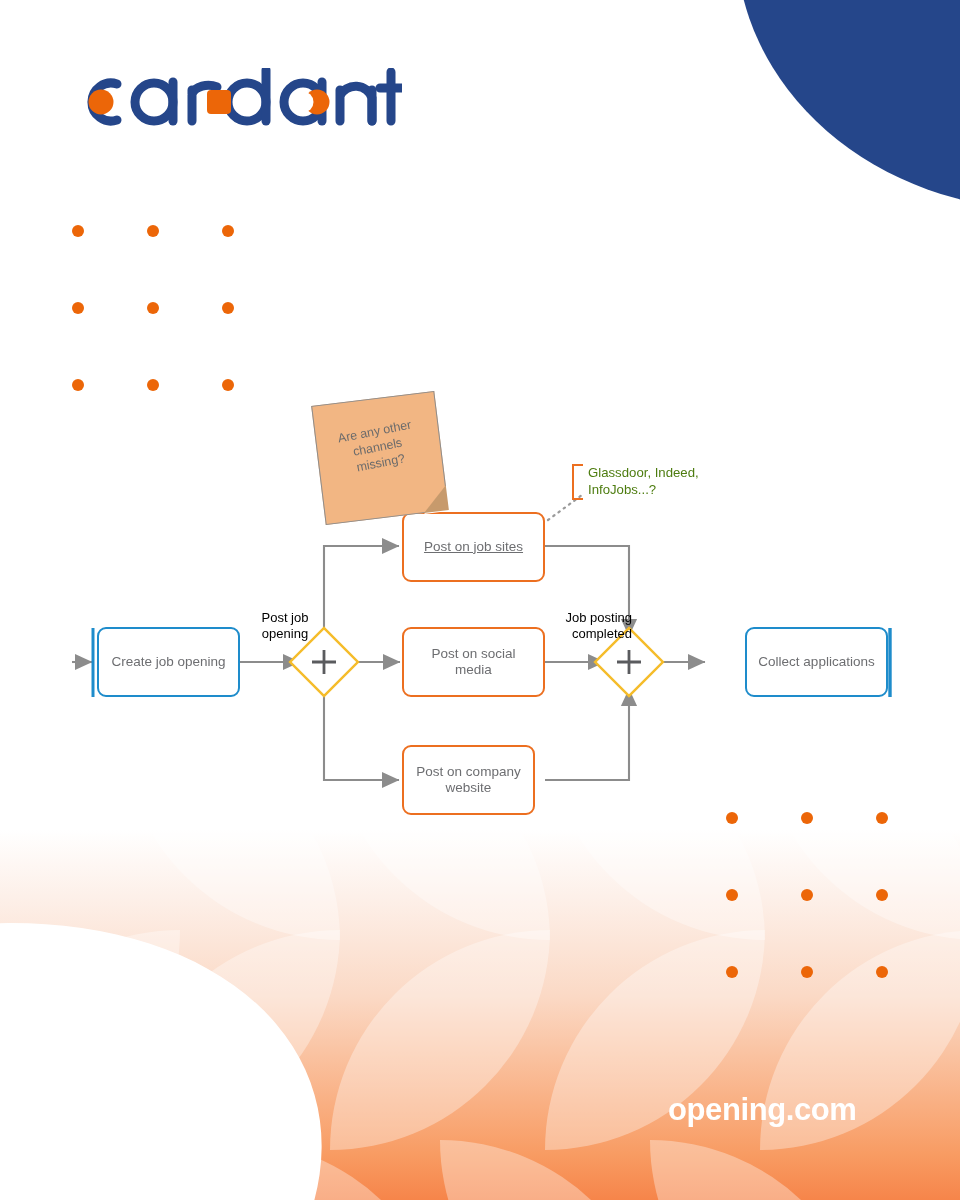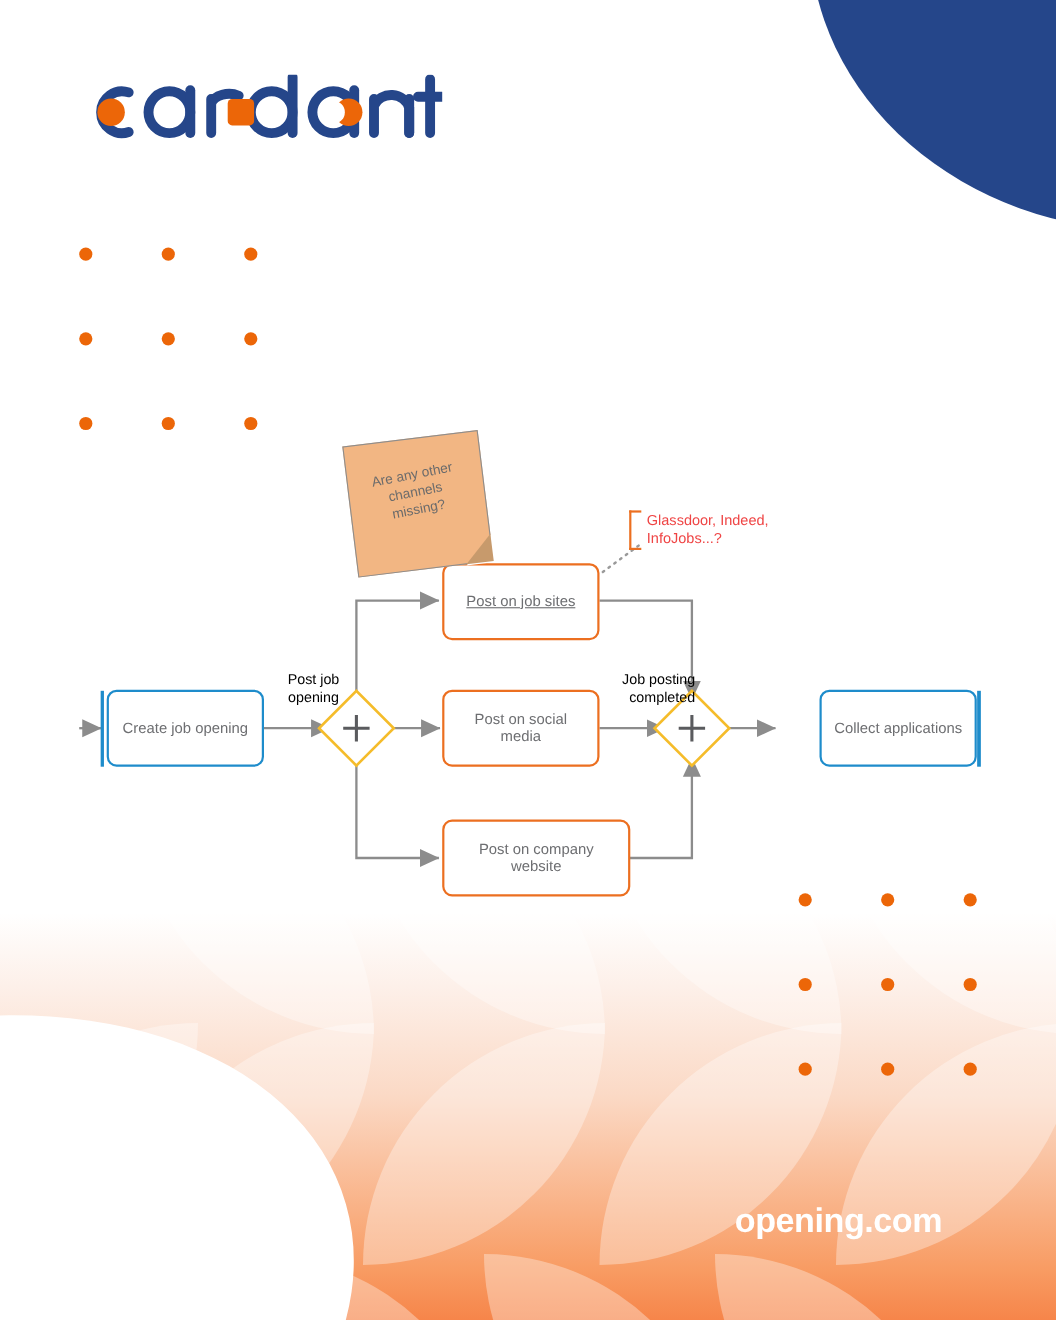--- a/index.html
+++ b/index.html
@@ -128,21 +128,21 @@
     position:absolute;left:572px;top:464px;
     display:flex;align-items:stretch;
   }
   .annotation-bracket{
     width:9px;
     border-left:2.4px solid #ec6f20;
     border-top:2.4px solid #ec6f20;
     border-bottom:2.4px solid #ec6f20;
   }
   .annotation-text{
-    color:#ef4444;
+    color:#4d7c0f;
     font-size:13.2px;
     line-height:1.28;
     padding:1px 0 1px 5px;
     white-space:pre-line;
   }
 
   
   .site{
     position:absolute;
     left:668px;top:1092px;
@@ -300,21 +300,21 @@
     </div>
 
     <div class="node orange" style="left:402px;top:512px;width:143px;height:70px;text-decoration:underline;">
       <span>Post on job sites</span>
     </div>
 
     <div class="node orange" style="left:402px;top:627px;width:143px;height:70px;">
       <span>Post on social media</span>
     </div>
 
-    <div class="node orange" style="left:402px;top:745px;width:171px;height:70px;">
+    <div class="node orange" style="left:402px;top:745px;width:133px;height:70px;">
       <span>Post on company website</span>
     </div>
 
     <div class="node blue" style="left:706px;top:627px;width:143px;height:70px;margin-left:39px;">
       <span>Collect applications</span>
     </div>
 
     <div class="flow-label" style="left:245px;top:610px;width:80px;">Post job
 opening</div>
 

